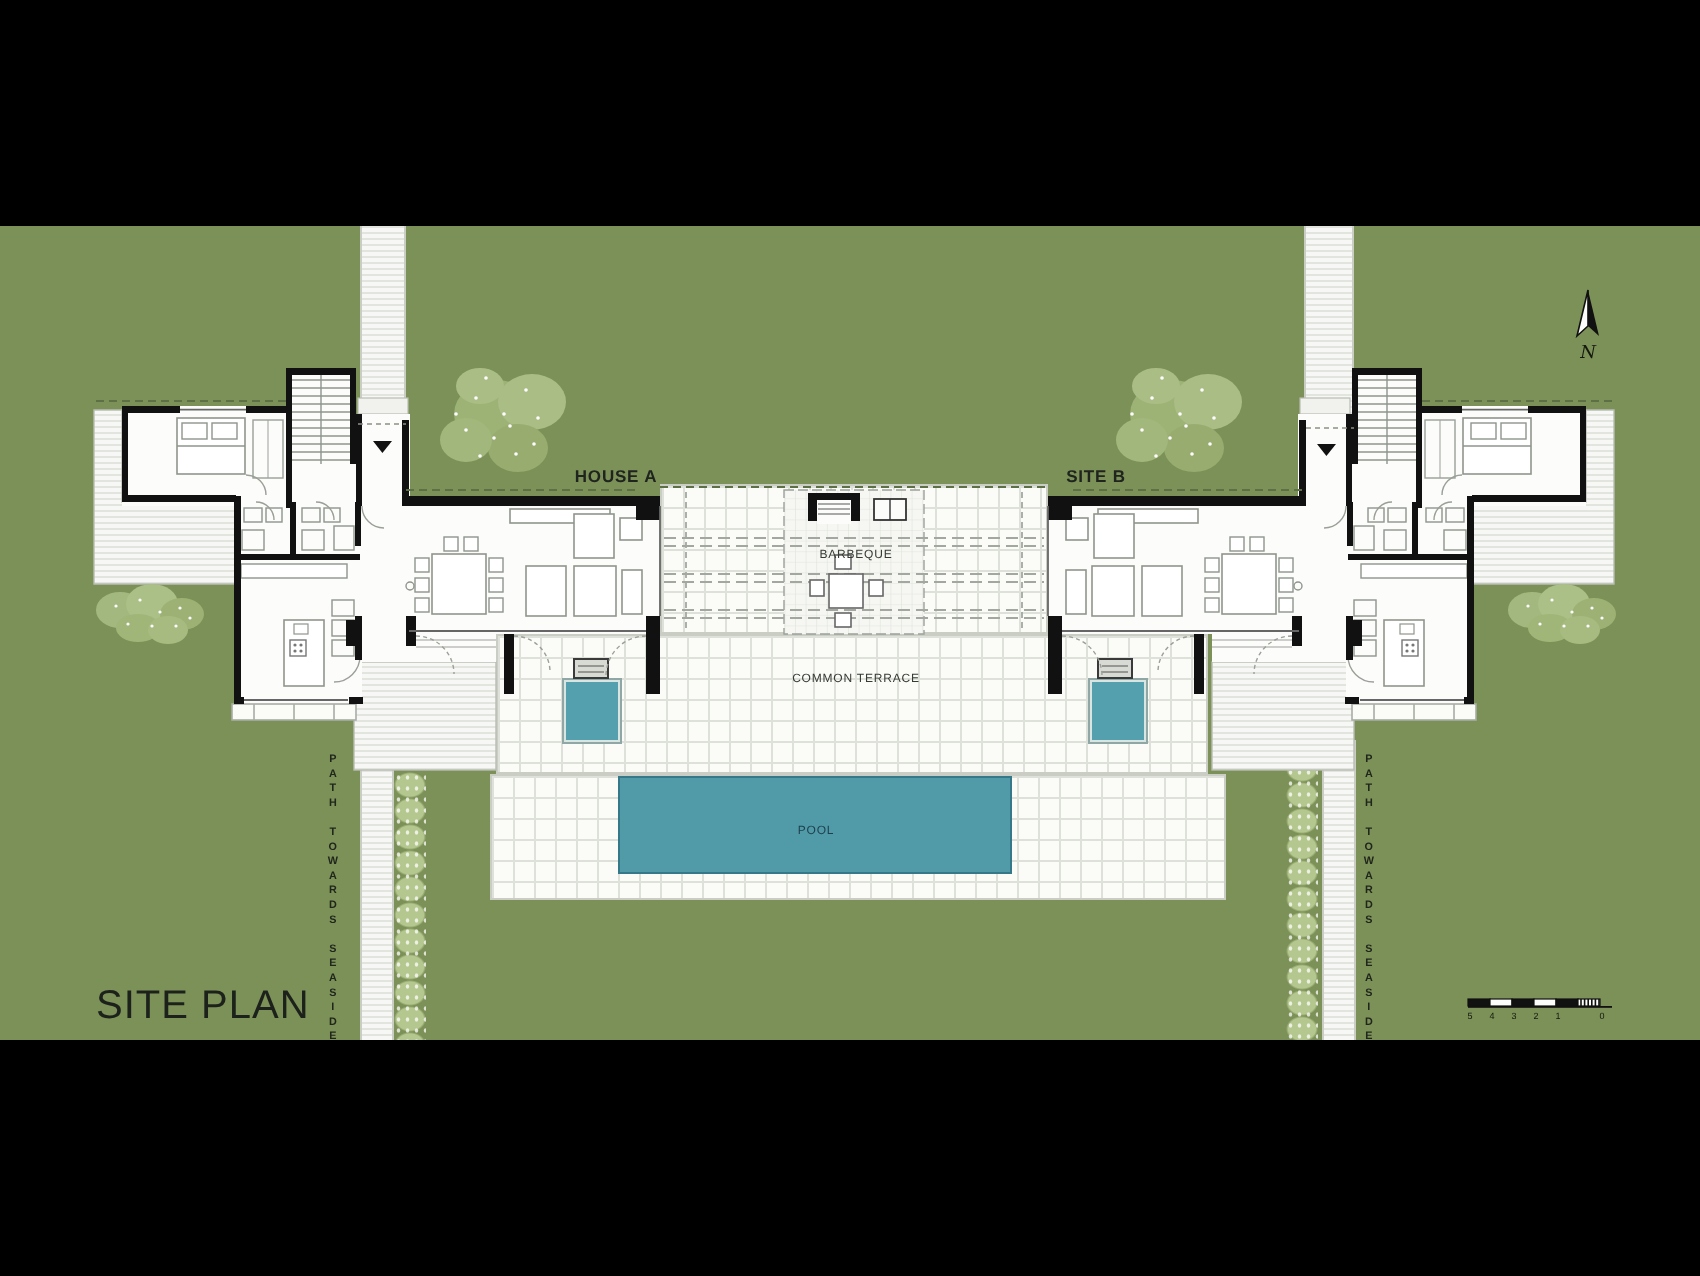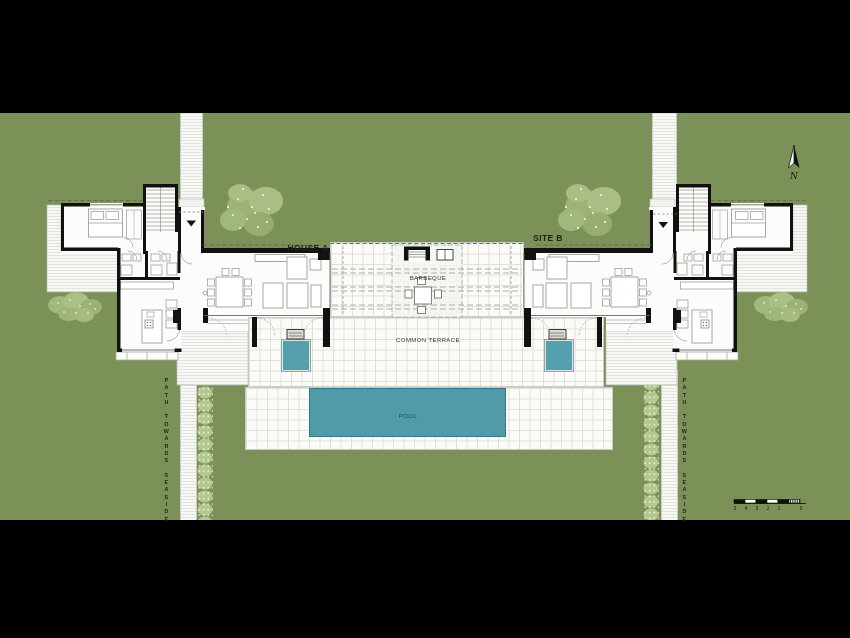--- a/index.html
+++ b/index.html
@@ -293,27 +293,28 @@
         <use href="#canopy" x="338"></use>
       </g>
     <g>
         <use href="#bushRow"></use>
       </g>
     <g>
         <use href="#bushRow" x="706"></use>
       </g>
   </svg>
 
-  <div class="lbl house" style="left:278px;top:244px;">HOUSE A</div>
+  <div class="lbl house" style="left:278px;top:234px;">HOUSE A</div>
   <div class="lbl house" style="left:518px;top:234px;">SITE B</div>
   <div class="lbl small" style="left:398px;top:275px;width:60px;">BARBEQUE</div>
   <div class="lbl small" style="left:383px;top:337px;width:90px;">COMMON TERRACE</div>
   <div class="lbl small pool-lbl" style="left:388px;top:413px;width:40px;">POOL</div>
   <div class="lbl vtext" style="left:163px;top:377px;height:140px;">PATH TOWARDS SEASIDE</div>
   <div class="lbl vtext" style="left:681px;top:377px;height:140px;">PATH TOWARDS SEASIDE</div>
+  <div class="title">SITE PLAN</div>
 
   <div class="northbox">
     <svg width="22" height="42" viewBox="0 0 22 42">
       <polygon points="11,2 5.5,25 11,20" fill="#fdfdfb" stroke="#111" stroke-width="0.8"></polygon>
       <polygon points="11,2 16.5,25 11,20" fill="#111"></polygon>
       <text x="11" y="36" text-anchor="middle" font-size="9" font-style="italic" font-family="DejaVu Serif, serif" fill="#14180f">N</text>
     </svg>
   </div>
 
   <div class="scalebox">

